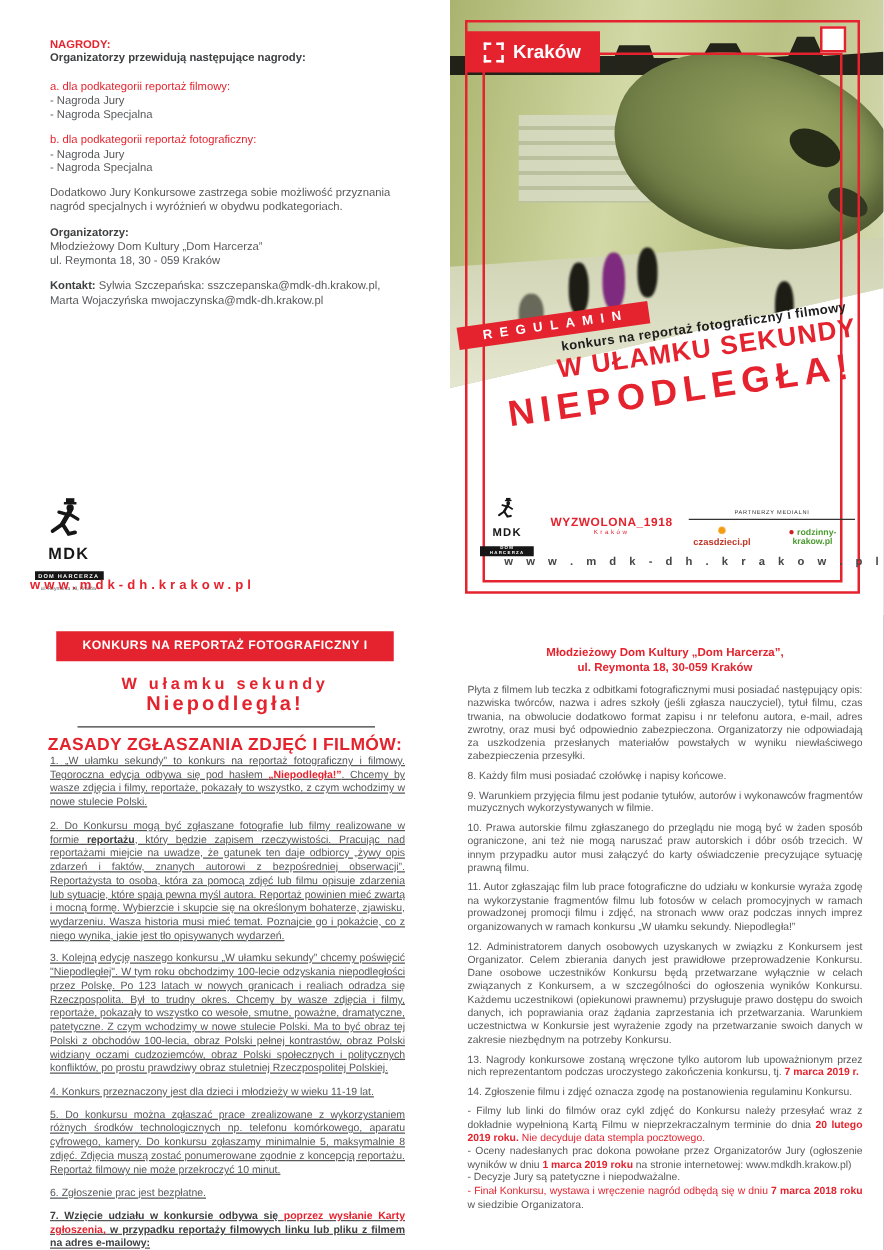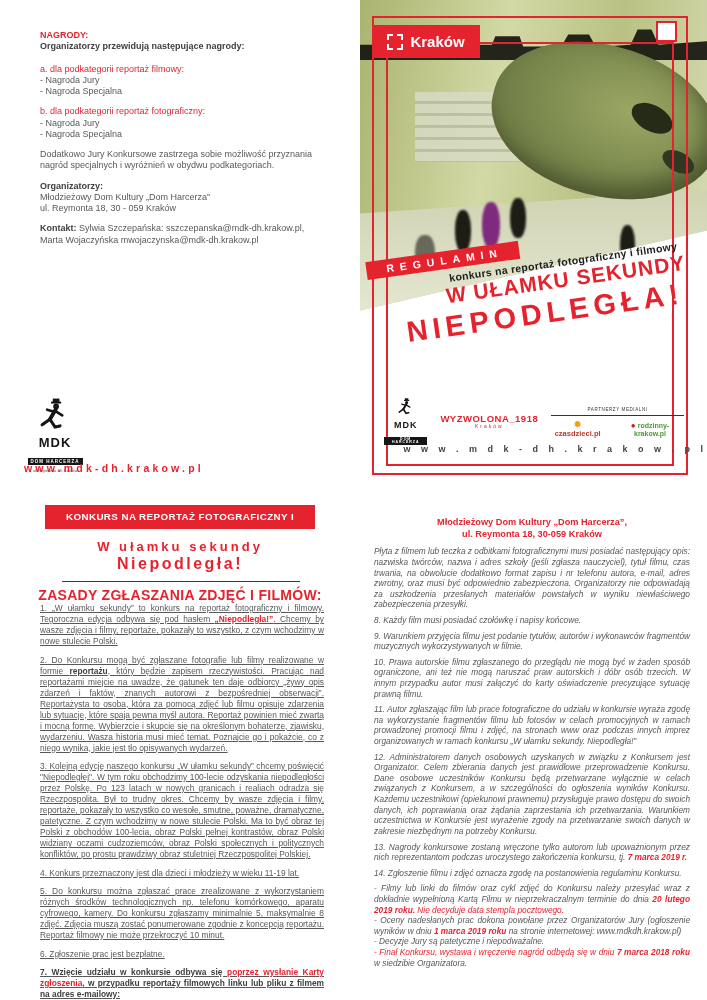--- a/index.html
+++ b/index.html
@@ -36,21 +36,21 @@
   .divider{position:absolute;left:62px;top:581px;width:238px;border-top:1.6px solid #3a3a3c;}
   .rules-header{position:absolute;left:0;top:587px;width:360px;text-align:center;color:#e5232e;
           font-weight:bold;font-size:14px;letter-spacing:.3px;}
   
   .rules{position:absolute;left:40px;top:603px;width:284px;font-size:8.4px;line-height:1.31;
          text-align:justify;}
   .rules p{margin:0 0 7.5px;text-decoration:underline;}
   
   .right-col{position:absolute;left:374px;top:516px;width:316px;font-size:8.3px;line-height:1.28;
              text-align:justify;}
-  .right-col p{margin:0 0 5px;font-style:italic;}
+  .right-col p{margin:0 0 5px;}
   .address{color:#e5232e;font-weight:bold;font-size:9.2px;text-align:center;line-height:1.32;
            margin-bottom:6px;}
   .terminy-h{color:#e5232e;font-weight:bold;font-size:9.5px;letter-spacing:2.5px;margin:2px 0 1px;}
   .terminy p{margin:0;}
   
   .poster{position:absolute;left:360px;top:0;width:347px;height:492px;background:#fff;}
   .photo{position:absolute;left:0;top:0;width:347px;height:320px;
          background:linear-gradient(100deg,#aab36e,#d3d9a6 38%,#b9c183 66%,#d8ddb6);
          clip-path:polygon(0 0,100% 0,100% 72%,0 97%);}
   .skyline{position:absolute;left:0;top:26px;width:100%;height:34px;background:#15150f;opacity:.92;

